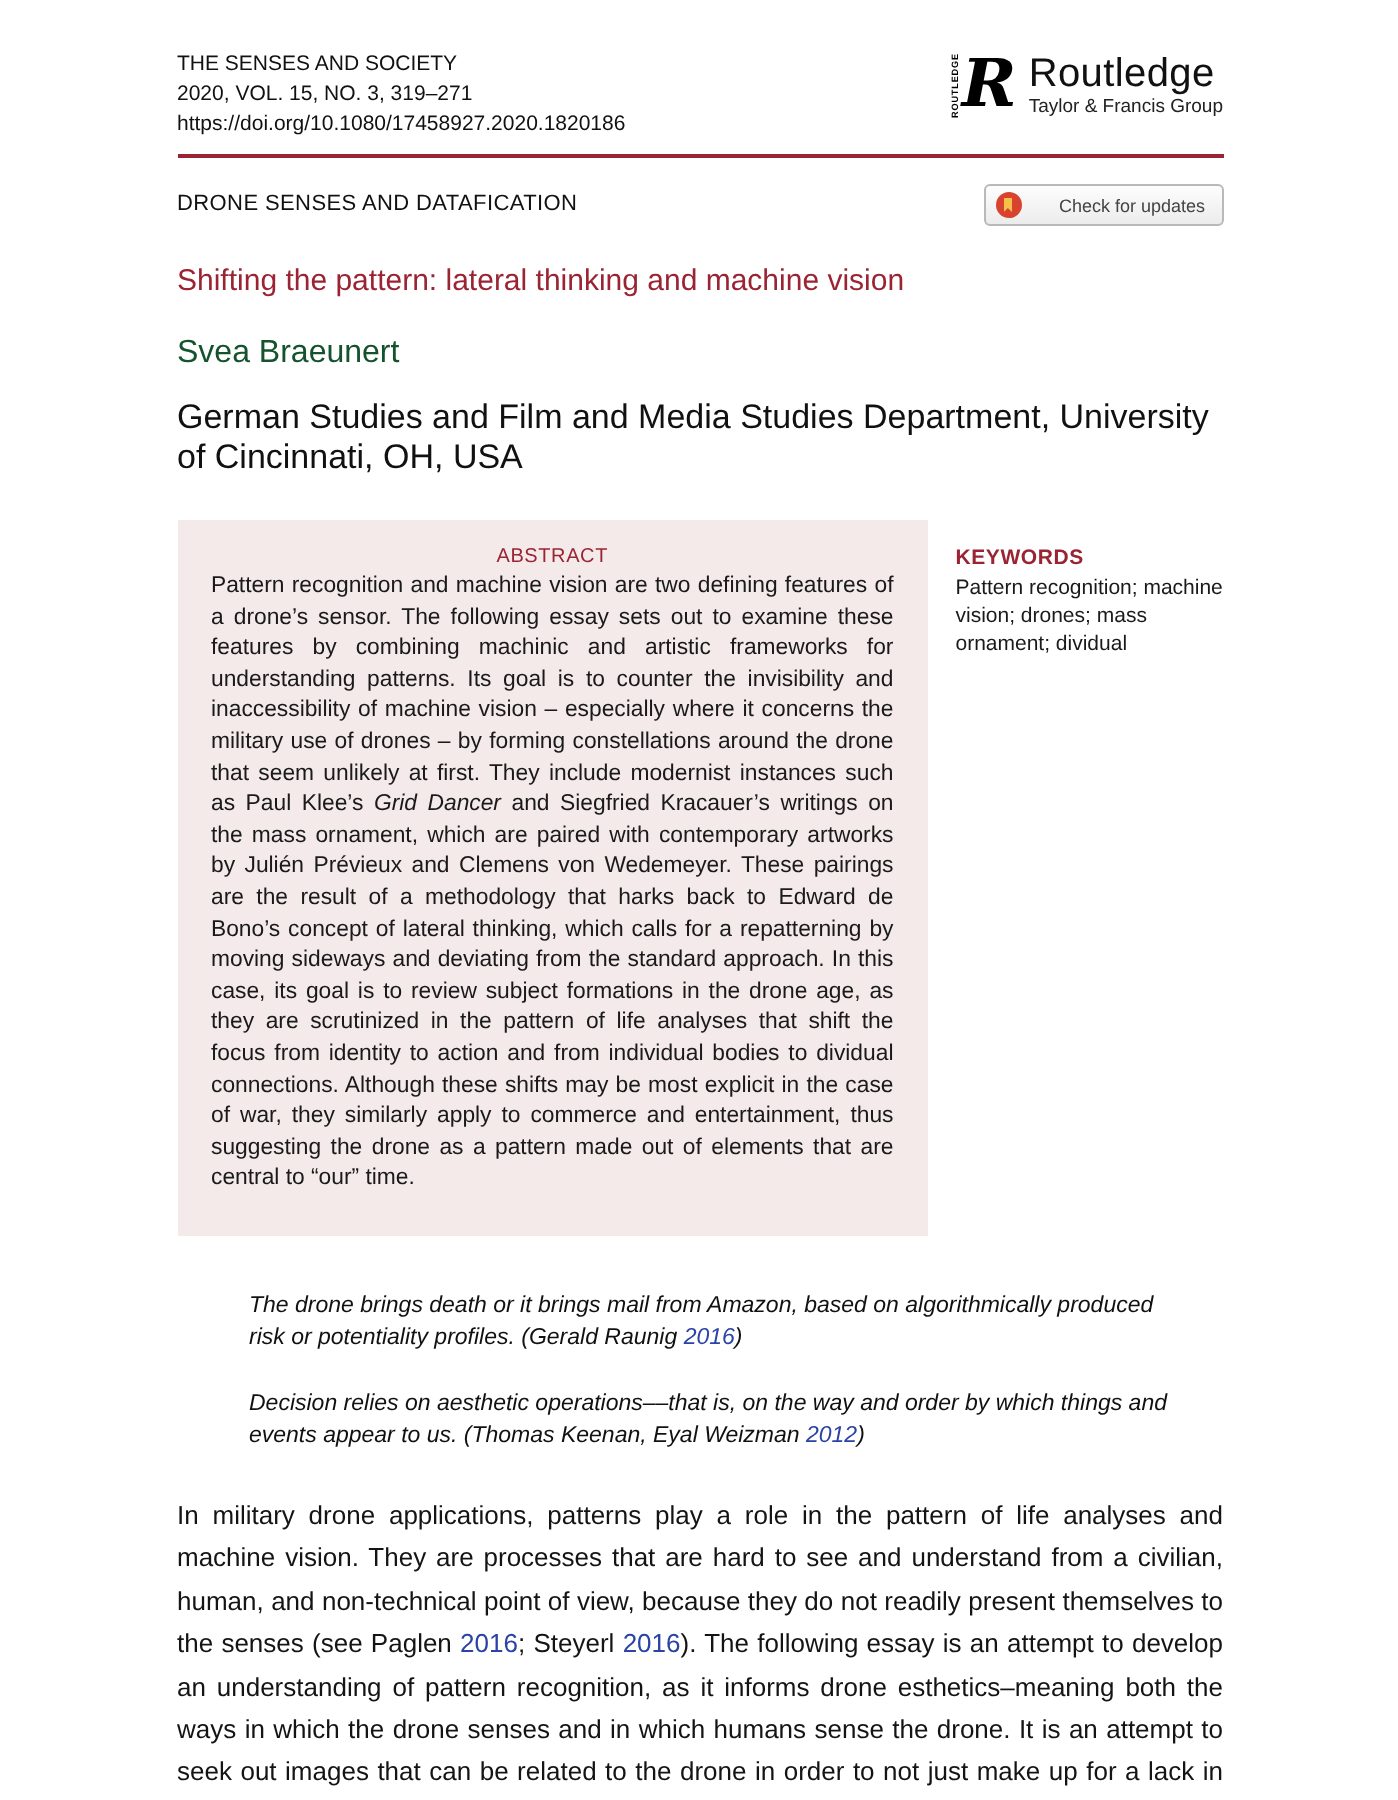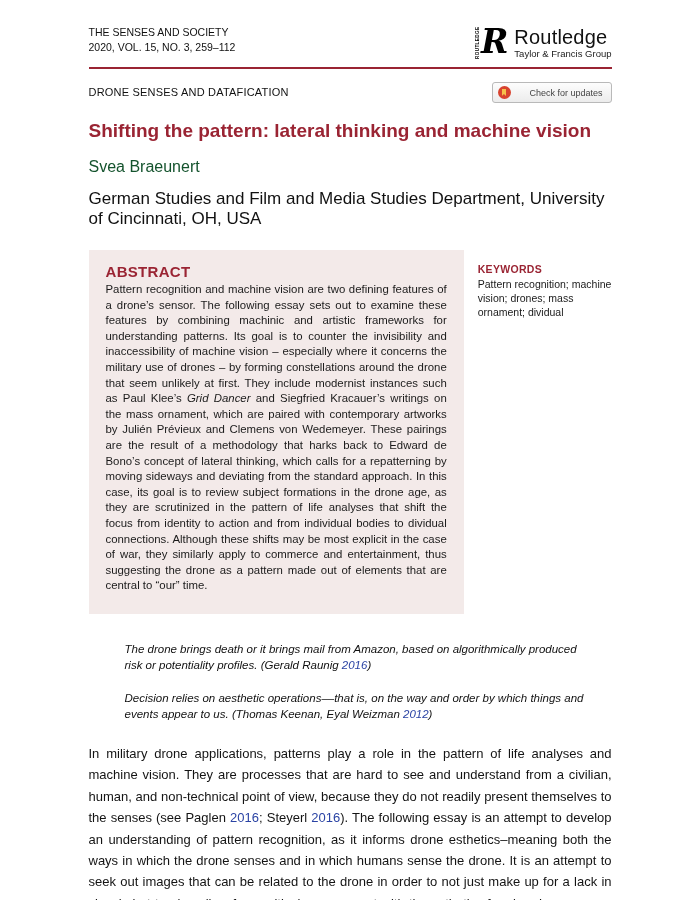--- a/index.html
+++ b/index.html
@@ -42,30 +42,30 @@
   .crossmark-icon {
     width: 13px; height: 13px; border-radius: 50%;
     background: #d8432f; position: relative; display: inline-block;
   }
   .crossmark-icon::after {
     content: ""; position: absolute; left: 3.2px; top: 2.6px;
     width: 4.6px; height: 7.6px; background: #f6c14b;
     clip-path: polygon(0 0, 100% 0, 100% 100%, 50% 72%, 0 100%);
   }
   
-  .article-title { margin-top: 16px; font-size: 19px; line-height: 24px; font-weight: bold; color: var(--accent); }
+  .article-title { margin-top: 16px; font-size: 15px; line-height: 24px; font-weight: normal; color: var(--accent); }
   .author-name { margin-top: 15px; font-size: 16px; color: #14532d; }
   .affiliation { margin-top: 13px; font-size: 17px; color: #111; }
   
   .abstract-area { display: flex; margin-top: 21px; gap: 14px; align-items: flex-start; }
   .abstract-box {
     width: 409px; background: var(--abstract-bg);
     padding: 13px 17px 20px 17px;
   }
-  .abstract-label { font-size: 15px; font-weight: bold; color: var(--accent); letter-spacing: 0.3px; margin-bottom: 2px; }
+  .abstract-label { font-size: 10px; font-weight: normal; color: var(--accent); letter-spacing: 0.3px; margin-bottom: 2px; text-align: center; }
   .abstract-text { font-size: 11.4px; line-height: 15.6px; text-align: justify; color: #1a1a1a; }
   .italic { font-style: italic; }
   .keywords-col { width: 147px; padding-top: 13px; }
   .keywords-label { font-size: 10.5px; font-weight: bold; color: var(--accent); letter-spacing: 0.3px; margin-bottom: 2px; }
   .keywords-text { font-size: 10.5px; line-height: 14px; color: #1a1a1a; }
   
   .quote { margin: 0 14px 0 36px; font-size: 11.5px; line-height: 16px; font-style: italic; color: #111; }
   .quote-1 { margin-top: 27px; }
   .quote-2 { margin-top: 17px; }
   .cite-link { color: var(--link); text-decoration: none; cursor: pointer; }
@@ -73,21 +73,22 @@
   .body-para { margin-top: 21px; font-size: 13px; line-height: 21.4px; text-align: justify; color: #141414; }
 </style>
 </head>
 <body>
 
 <div class="page">
 
   <div class="header-row">
     <div class="journal-meta">
       <div>THE SENSES AND SOCIETY</div>
-      <div>2020, VOL. 15, NO. 3, 259–112</div>
+      <div>2020, VOL. 15, NO. 3, 319–271</div>
+      <div>https://doi.org/10.1080/17458927.2020.1820186</div>
     </div>
     <div class="logo-block">
       <div class="logo-mark">
         <span class="logo-vertical">ROUTLEDGE</span>
         <span class="logo-r">R</span>
       </div>
       <div class="logo-words">
         <span class="logo-name">Routledge</span>
         <span class="logo-tagline">Taylor &amp; Francis Group</span>
       </div>

